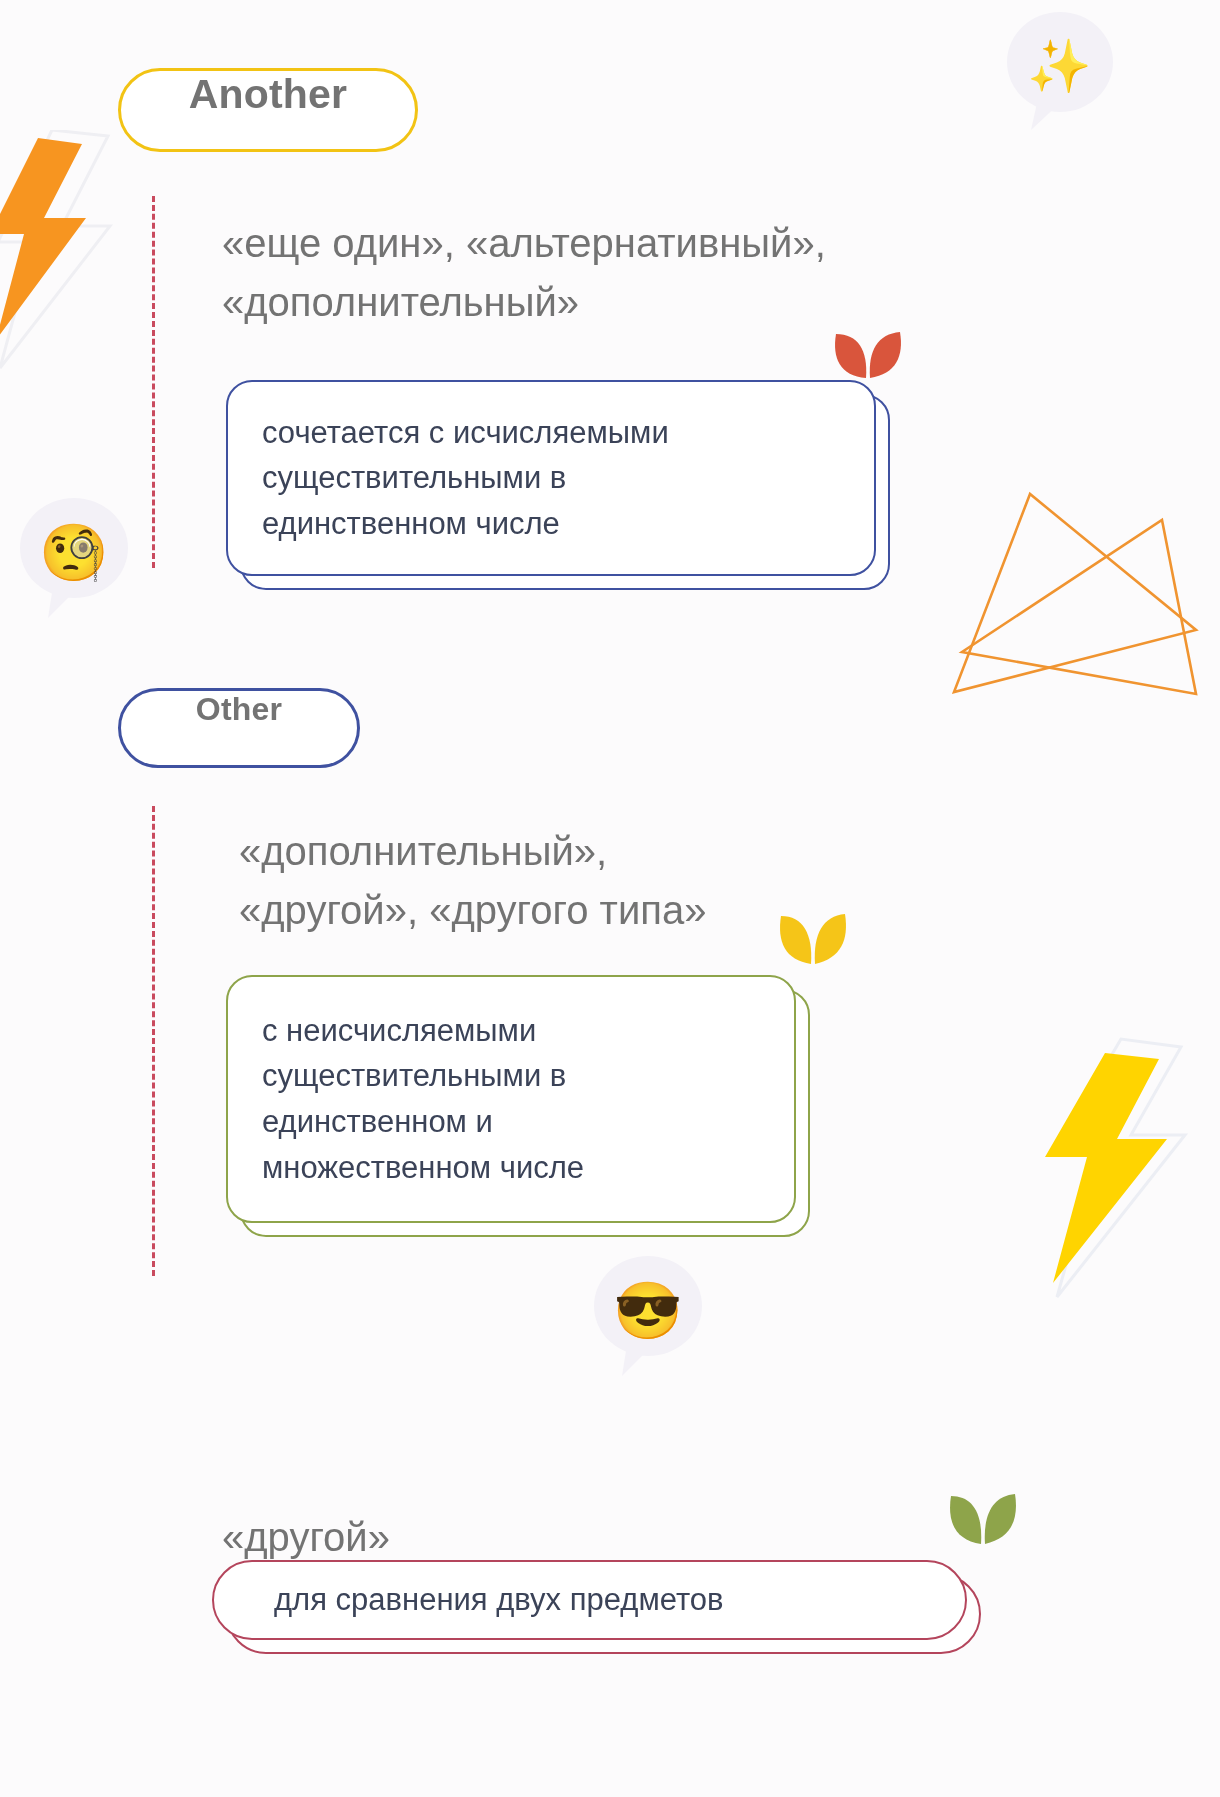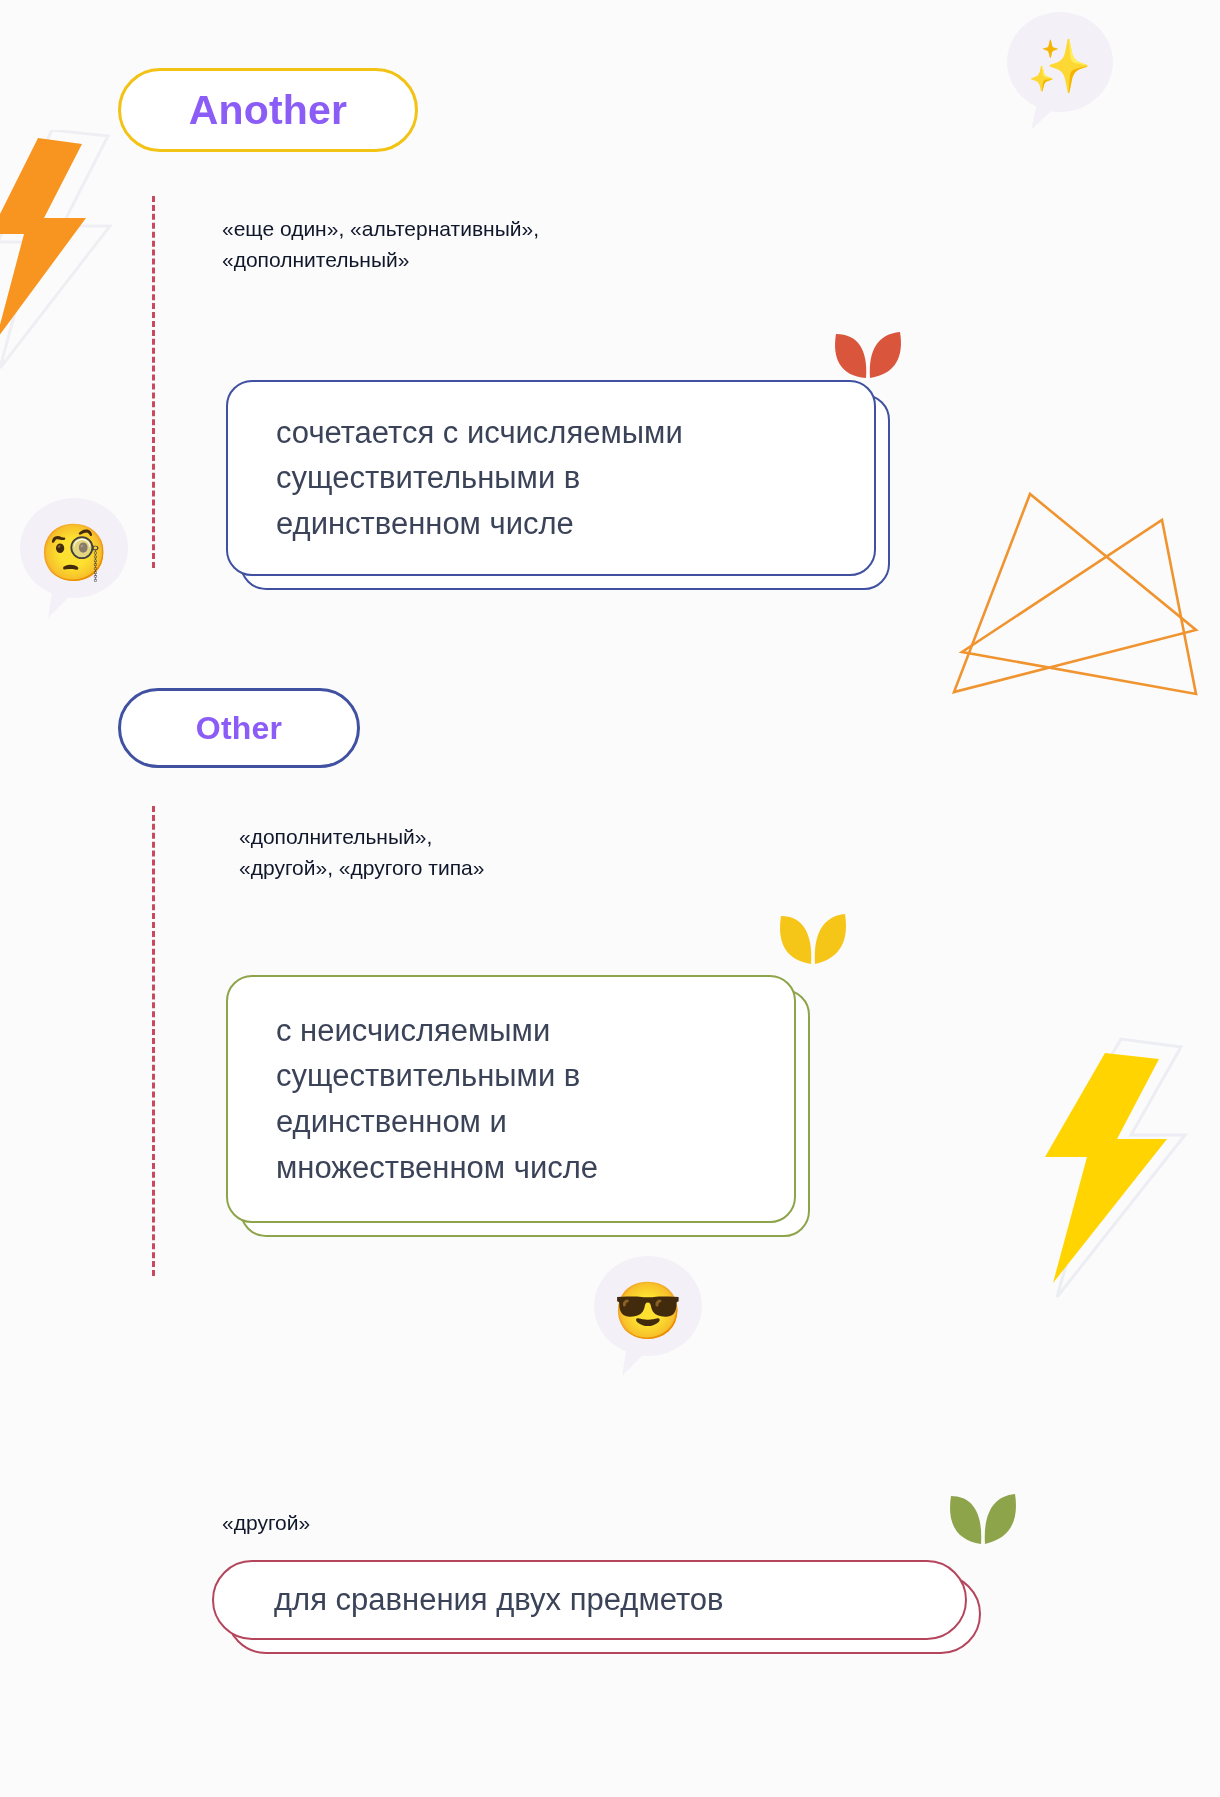--- a/index.html
+++ b/index.html
@@ -23,27 +23,26 @@
     overflow: hidden;
   }
 
   
   .deco { position: absolute; pointer-events: none; }
 
   
   .pill {
     position: absolute;
     display: inline-flex;
-    align-items: center;
     justify-content: center;
     background: #ffffff;
     border-radius: 999px;
     font-weight: 700;
     letter-spacing: 0.2px;
-    color: #8b5cf6;
+    color: #737373;
     white-space: nowrap;
     z-index: 6;
   }
 
   .pill-another {
     left: 118px; top: 68px;
     width: 300px; height: 84px;
     border: 3px solid #f2c314;
     font-size: 41px;
   }
@@ -68,22 +67,22 @@
     width: 0;
     border-left: 3px dashed #c94a5e;
     z-index: 2;
   }
   .dashline-1 { left: 152px; top: 196px;  height: 372px; }
   .dashline-2 { left: 152px; top: 806px;  height: 470px; }
 
   
   .caption {
     position: absolute;
-    color: #0f172a;
-    font-size: 21px;
+    color: #737373;
+    font-size: 40px;
     line-height: 1.47;
     z-index: 5;
     white-space: pre-line;
   }
   .cap-another  { left: 222px; top: 214px; }
   .cap-other    { left: 239px; top: 822px; }
   .cap-theother { left: 222px; top: 1463px; margin-top: 45px; }
 
   
   .boxwrap { position: absolute; z-index: 5; }
@@ -104,21 +103,21 @@
     display: flex;
     align-items: center;
     z-index: 2;
   }
 
   .box-front span {
     display: block;
     color: #3b4358;
     font-size: 31px;
     line-height: 1.47;
-    padding: 0 48px;
+    padding: 0 34px;
     white-space: pre-line;
   }
 
   
   .box-blue { left: 226px; top: 380px; width: 650px; height: 196px; }
   .box-blue .box-shadowlayer { border: 2.5px solid #3f51a0; }
   .box-blue .box-front       { border: 2.5px solid #3f51a0; }
 
   
   .box-green { left: 226px; top: 975px; width: 570px; height: 248px; }

